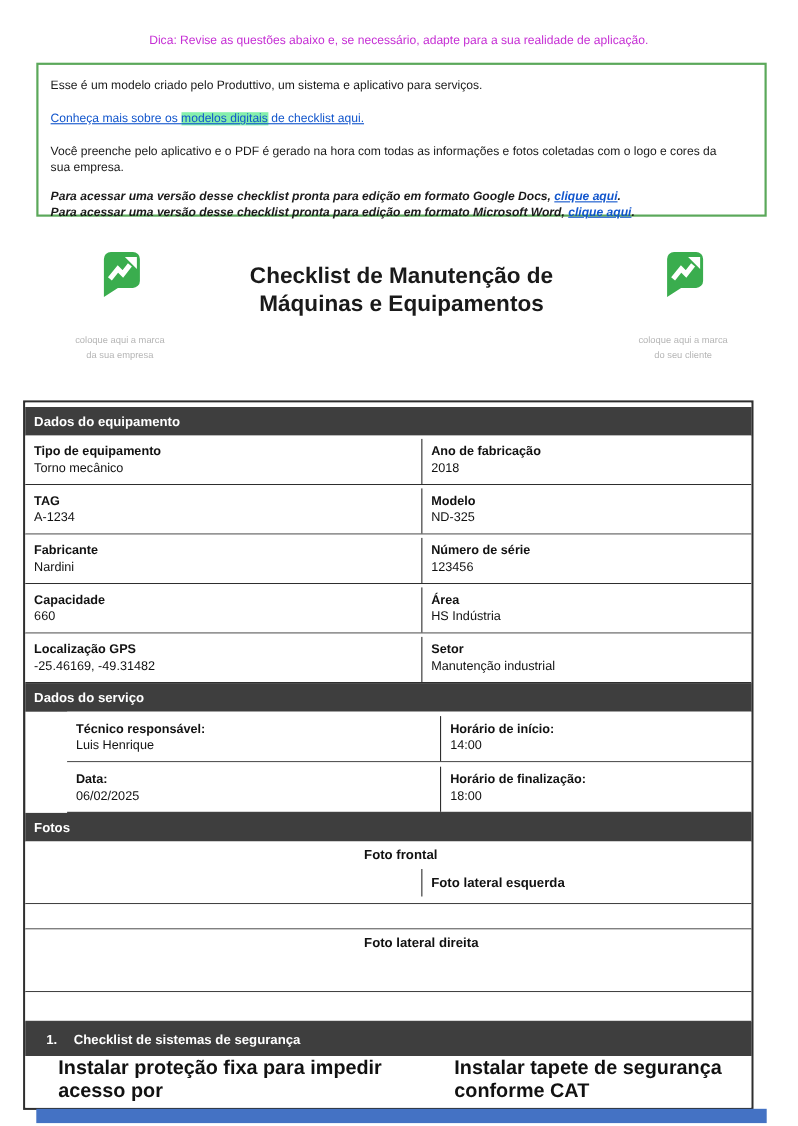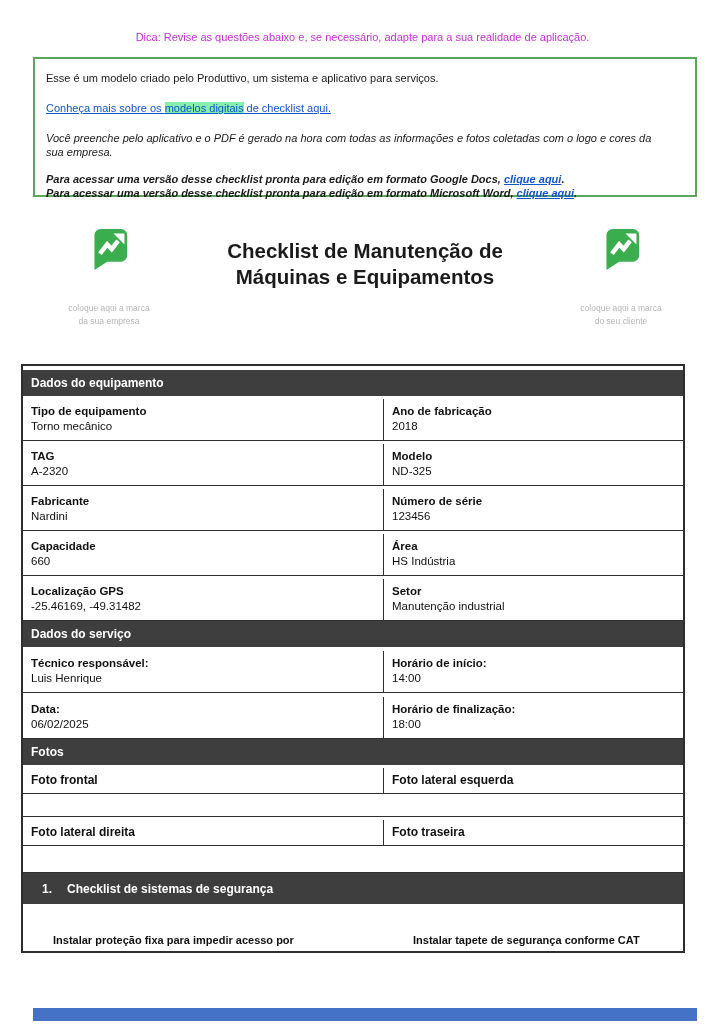--- a/index.html
+++ b/index.html
@@ -55,48 +55,48 @@
     font-size: 12px; font-weight: bold;
     padding-left: 8px;
   }
   .bar.numbered { height: 31px; padding-left: 19px; }
   .bar .num { margin-right: 15px; }
   .row { display: flex; border-bottom: 1.5px solid #2e2e2e; background: #fff; align-items: flex-end; }
   .row.last { border-bottom: none; }
   .c { width: 54.55%; padding: 5px 8px; }
   .c.rgt { width: 45.45%; border-left: 1.5px solid #2e2e2e; }
   .row.data { height: 45px; }
-  .row.sdata { height: 46px; }
+  .row.sdata { height: 46px; margin-left: 38px; }
   .lbl { font-weight: bold; font-size: 11.5px; line-height: 1.35; }
   .val { font-size: 11.5px; line-height: 1.35; }
-  .row.ph { height: 29px; }
+  .row.ph { height: 57px; flex-direction: column; }
   .row.ph .c { display: flex; align-items: flex-end; padding-bottom: 6px; font-weight: bold; font-size: 12px; }
   .row.empty1 { height: 23px; }
   .row.empty2 { height: 27px; }
   .row.item { height: 47px; border-bottom: none; }
-  .row.item .c { display: flex; align-items: center; font-weight: bold; font-size: 11px; border-left: none; padding-left: 30px; }
+  .row.item .c { display: flex; align-items: center; font-weight: bold; font-size: 18px; border-left: none; padding-left: 30px; }
   
   .bottom-bar {
     position: absolute; top: 1008px; left: 33px; width: 664px; height: 13px;
     background: #4472c4;
   }
 </style>
 </head>
 <body>
 
 <div class="page">
 
   <div class="tip">Dica: Revise as questões abaixo e, se necessário, adapte para a sua realidade de aplicação.</div>
 
   <div class="intro-box">
     <p>Esse é um modelo criado pelo Produttivo, um sistema e aplicativo para serviços.</p>
     <p class="p-gap1">
       <a class="lnk"><span>Conheça mais sobre os </span><span class="hl">modelos digitais</span><span> de checklist aqui.</span></a>
     </p>
-    <p class="p-gap2" style="width: 97%; font-style: italic;"> Você preenche pelo aplicativo e o PDF é gerado na hora com todas as informações e fotos coletadas com o logo e cores da sua empresa.</p>
+    <p class="p-gap2" style="width: 97%;"> Você preenche pelo aplicativo e o PDF é gerado na hora com todas as informações e fotos coletadas com o logo e cores da sua empresa.</p>
     <p class="p-gap3 docline"><span>Para acessar uma versão desse checklist pronta para edição em formato Google Docs, </span><a class="lnk">clique aqui</a><span>.</span></p>
     <p class="docline"><span>Para acessar uma versão desse checklist pronta para edição em formato Microsoft Word, </span><a class="lnk">clique aqui</a><span>.</span></p>
   </div>
 
   <div class="hdr">
     <div class="logo-block">
       <svg width="40" height="46" viewBox="0 0 44 48">
         <path d="M11 2 H35 A7 7 0 0 1 42 9 V31 A7 7 0 0 1 35 38 H20 L6 47 V9 A7 7 0 0 1 13 2 Z" fill="#3aad4e"></path>
         <path d="M12 29 L20 19 L25 24 L32 15" stroke="#ffffff" stroke-width="5" fill="none"></path>
         <polygon points="27,7 39,7 39,19" fill="#ffffff"></polygon>
@@ -134,21 +134,21 @@
         <div class="val">Torno mecânico</div>
       </div>
       <div class="c rgt">
         <div class="lbl">Ano de fabricação</div>
         <div class="val">2018</div>
       </div>
     </div>
     <div class="row data">
       <div class="c">
         <div class="lbl">TAG</div>
-        <div class="val">A-2320</div>
+        <div class="val">A-1234</div>
       </div>
       <div class="c rgt">
         <div class="lbl">Modelo</div>
         <div class="val">ND-325</div>
       </div>
     </div>
     <div class="row data">
       <div class="c">
         <div class="lbl">Fabricante</div>
         <div class="val">Nardini</div>
@@ -204,21 +204,20 @@
 
     <div class="bar">Fotos</div>
 
     <div class="row ph">
       <div class="c">Foto frontal</div>
       <div class="c rgt">Foto lateral esquerda</div>
     </div>
     <div class="row empty1"></div>
     <div class="row ph">
       <div class="c">Foto lateral direita</div>
-      <div class="c rgt">Foto traseira</div>
     </div>
     <div class="row empty2"></div>
 
     <div class="bar numbered">
       <span class="num">1.</span>
       <span>Checklist de sistemas de segurança</span>
     </div>
 
     <div class="row item last">
       <div class="c">Instalar proteção fixa para impedir acesso por</div>

